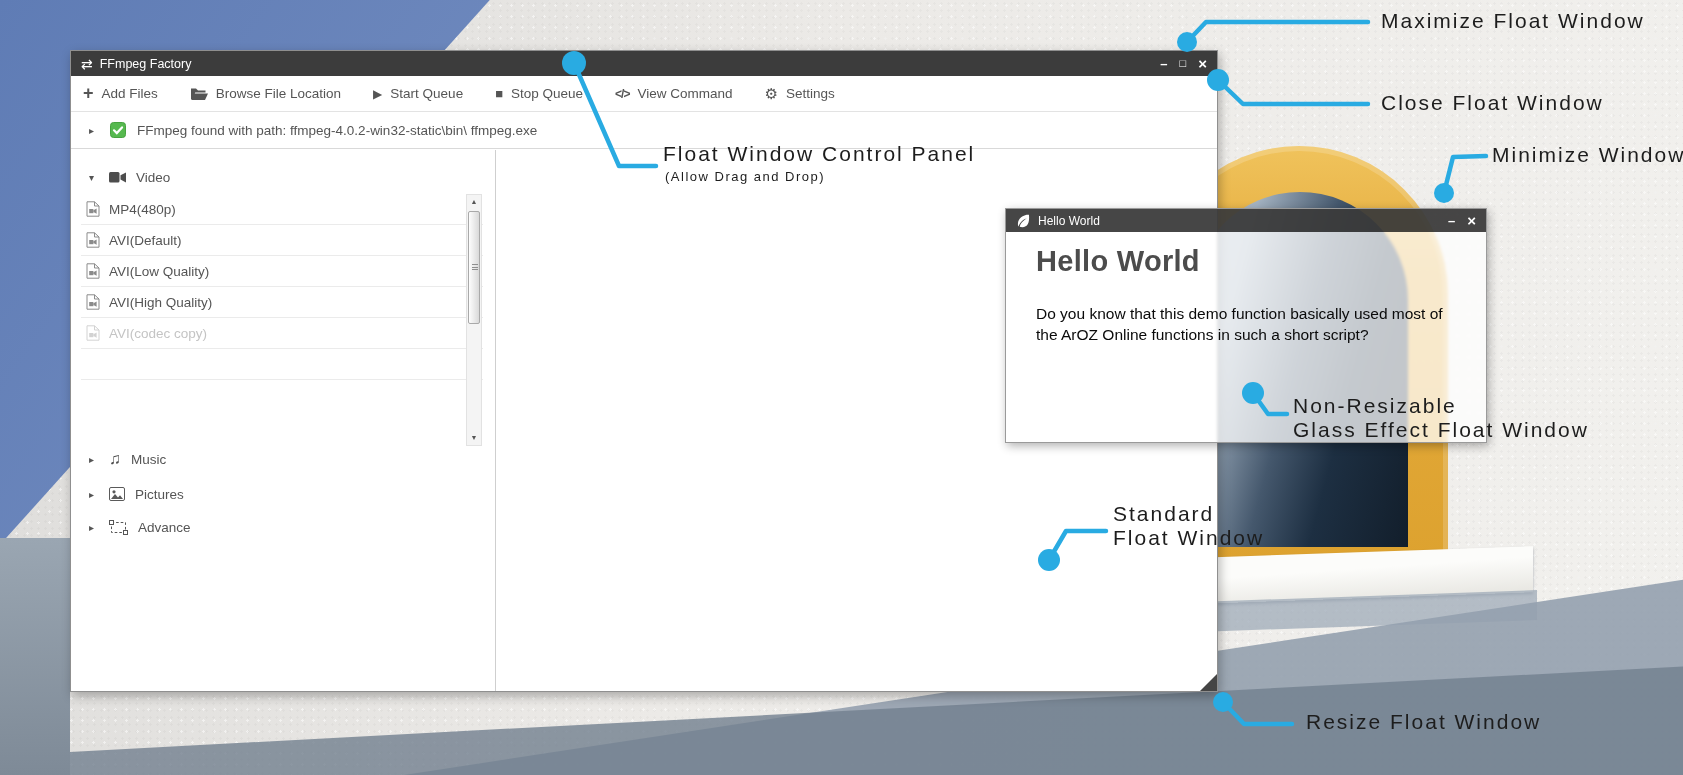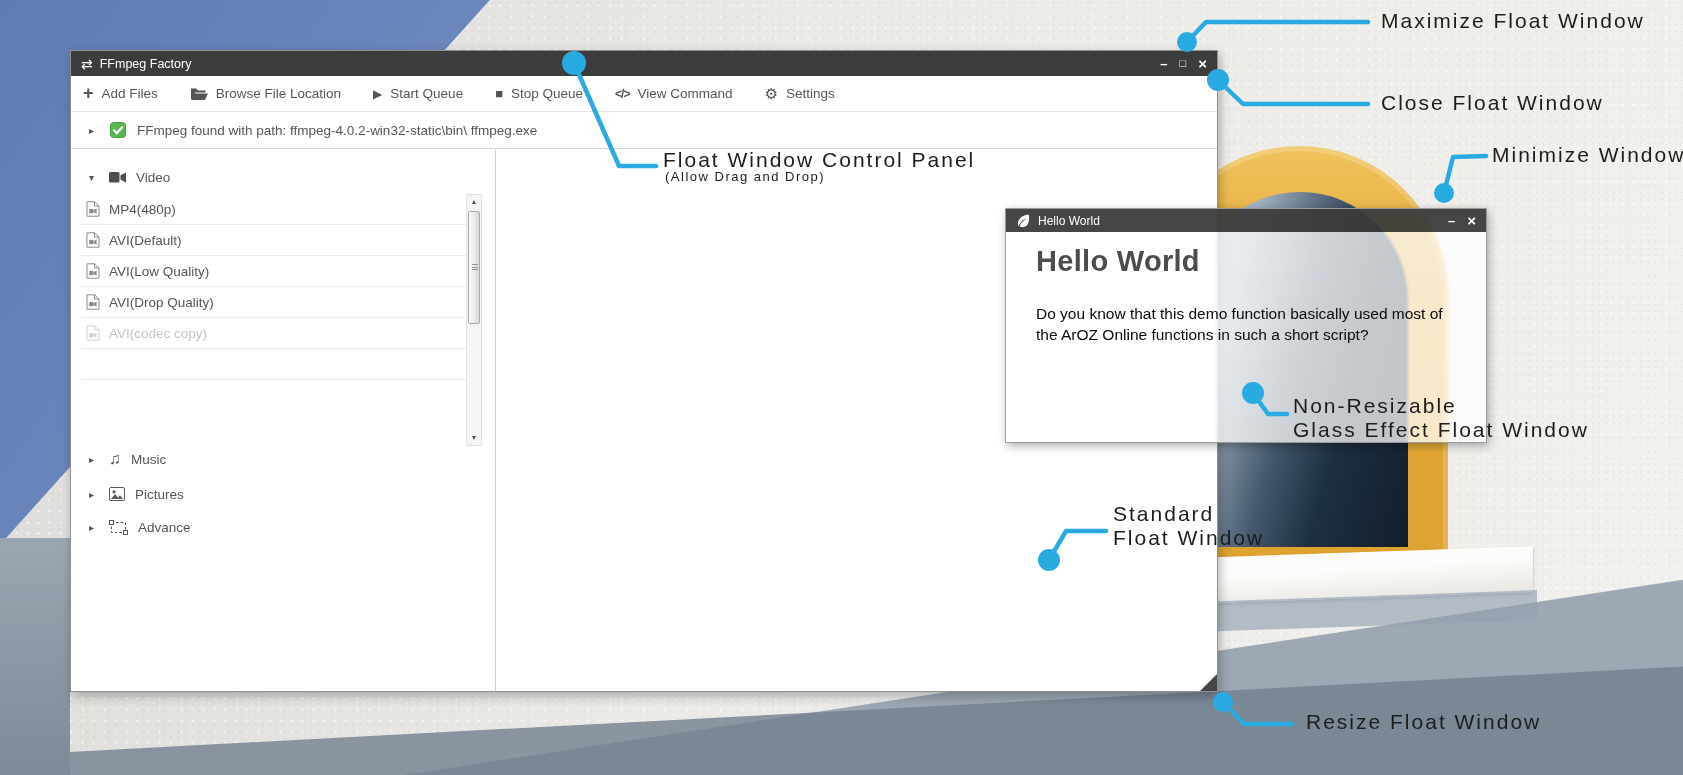--- a/index.html
+++ b/index.html
@@ -207,21 +207,21 @@
           </svg>
         <span>AVI(Low Quality)</span>
       </div>
       <div class="prow">
         <svg width="14" height="16" viewBox="0 0 14 16">
             <path d="M1 .8h7.5L13 5v10.2H1z" fill="none" stroke="#8b8b8b"></path>
             <path d="M8.5.8V5H13" fill="none" stroke="#8b8b8b"></path>
             <rect x="3.2" y="8" width="4.2" height="4.2" fill="#8b8b8b"></rect>
             <path d="M7.4 9.3l3.2-1.9v5.4L7.4 11z" fill="#8b8b8b"></path>
           </svg>
-        <span>AVI(Drop Quality)</span>
+        <span>AVI(High Quality)</span>
       </div>
       <div class="prow disabled">
         <svg width="14" height="16" viewBox="0 0 14 16">
             <path d="M1 .8h7.5L13 5v10.2H1z" fill="none" stroke="#8b8b8b"></path>
             <path d="M8.5.8V5H13" fill="none" stroke="#8b8b8b"></path>
             <rect x="3.2" y="8" width="4.2" height="4.2" fill="#8b8b8b"></rect>
             <path d="M7.4 9.3l3.2-1.9v5.4L7.4 11z" fill="#8b8b8b"></path>
           </svg>
         <span>AVI(codec copy)</span>
       </div>
@@ -299,21 +299,21 @@
       <circle cx="574" cy="63" r="12"></circle>
       <circle cx="1253" cy="393" r="11"></circle>
       <circle cx="1049" cy="560" r="11"></circle>
       <circle cx="1223" cy="702" r="10"></circle>
     </g>
   </svg>
 
   <div class="anno" style="left:1381px; top:91px;">Close Float Window</div>
   <div class="anno" style="left:1381px; top:9px;">Maximize Float Window</div>
   <div class="anno" style="left:1492px; top:143px;">Minimize Window</div>
-  <div class="anno" style="left:663px; top:148px;">Float Window Control Panel</div>
+  <div class="anno" style="left:663px; top:142px;">Float Window Control Panel</div>
   <div class="anno small" style="left:665px; top:169px;">(Allow Drag and Drop)</div>
   <div class="anno" style="left:1293px; top:394px;">Non-Resizable</div>
   <div class="anno" style="left:1293px; top:418px;">Glass Effect Float Window</div>
   <div class="anno" style="left:1113px; top:502px;">Standard</div>
   <div class="anno" style="left:1113px; top:526px;">Float Window</div>
   <div class="anno" style="left:1306px; top:710px;">Resize Float Window</div>
 
 </div>
 
 </body></html>

